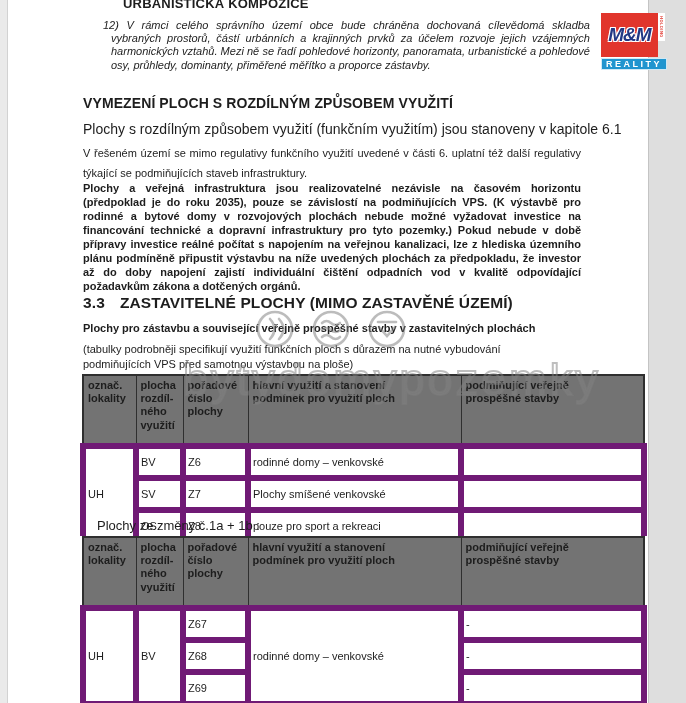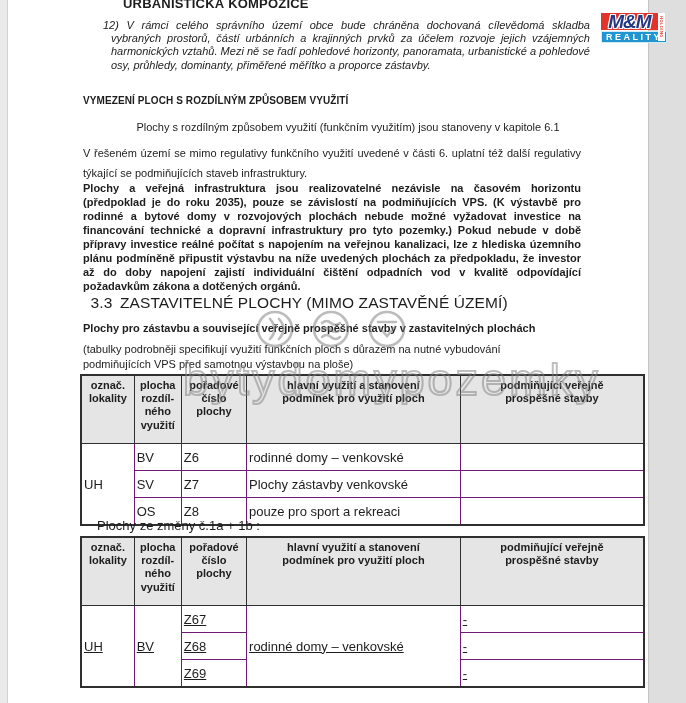--- a/index.html
+++ b/index.html
@@ -7,52 +7,52 @@
     width:686px;height:703px;position:relative;overflow:hidden;
     background:#dedede;
     font-family:"Liberation Sans", sans-serif;
     color:#1d1d1d;
   }
   .edge-left{position:absolute;left:0;top:0;width:7px;height:703px;background:#eaeaea;border-right:1px solid #d2d2d2;}
   .page{position:absolute;left:8px;top:0;width:640px;height:703px;background:#ffffff;border-right:1px solid #c4c4c4;}
   .t{position:absolute;z-index:2;}
   .top-heading{left:123px;top:-4px;font-size:13px;font-weight:bold;letter-spacing:0.2px;white-space:nowrap;}
   .item12{left:103px;top:19px;width:479px;font-size:11px;line-height:13.2px;text-align:justify;padding-left:8px;text-indent:-8px;font-style:italic;}
-  .h1{left:83px;top:95px;font-size:10px;font-weight:bold;white-space:nowrap;letter-spacing:0.1px;}
-  .p-kapitola{left:83px;top:121px;width:530px;font-size:11px;white-space:nowrap;text-align:center;}
+  .h1{left:83px;top:95px;font-size:14px;font-weight:bold;white-space:nowrap;letter-spacing:0.1px;}
+  .p-kapitola{left:83px;top:121px;width:530px;font-size:14px;white-space:nowrap;text-align:center;}
   .p-regulativy{left:83px;top:143px;width:498px;font-size:11px;line-height:20px;text-align:justify;}
   .p-infra{left:83px;top:181px;width:498px;font-size:11px;line-height:14px;text-align:justify;font-weight:bold;}
-  .h2{left:83px;top:294px;font-size:15.5px;font-weight:normal;white-space:nowrap;letter-spacing:0.1px;text-align:center;}
+  .h2{left:83px;top:294px;font-size:15.5px;font-weight:bold;white-space:nowrap;letter-spacing:0.1px;}
   .h2 .num{display:inline-block;width:37px;}
   .p-bold{left:83px;top:322px;font-size:11px;font-weight:bold;white-space:nowrap;}
   .p-note{left:83px;top:342px;width:445px;font-size:11px;line-height:14.5px;}
   .tbl-label{left:97px;top:518px;font-size:13px;white-space:nowrap;}
   table.doc{position:absolute;left:80px;border-collapse:collapse;table-layout:fixed;width:565px;background:#fff;border:2px solid #2f2f2f;z-index:2;}
   .tbl1{top:374px;}
   .tbl2{top:536px;}
   table.doc th{
-    background:#e5e5e5;font-size:11px;font-weight:bold;text-align:center;vertical-align:top;
+    background:#737373;font-size:11px;font-weight:bold;text-align:left;vertical-align:top;
     padding:3px 4px;white-space:pre-line;line-height:13.2px;border:1px solid #2f2f2f;height:61px;
   }
-  table.doc td{font-size:13px;border:1px solid #701a75;padding:2px 2px;height:22px;vertical-align:middle;}
-  .tbl2 td{height:21px;text-decoration:underline;}
+  table.doc td{font-size:11px;border:6px solid #701a75;padding:2px 2px;height:22px;vertical-align:middle;}
+  .tbl2 td{height:21px;}
   td.vtop{vertical-align:top;padding-top:4px;}
   td.vmid{vertical-align:middle;}
   
   .wm{position:absolute;z-index:5;pointer-events:none;}
   .wm-text{
     left:183px;top:357px;font-size:45px;font-weight:normal;letter-spacing:3px;line-height:1;
     color:rgba(255,255,255,0.06);
     -webkit-text-stroke:2px rgba(125,125,125,0.5);
     white-space:nowrap;
   }
   .wm-circles{left:254px;top:309px;}
   
   .logo{position:absolute;left:601px;top:13px;z-index:20;width:66px;}
-  .logo-red{width:57px;height:17px;background:#e1352c;position:relative;display:flex;align-items:center;justify-content:center;}
+  .logo-red{width:57px;height:44px;background:#e1352c;position:relative;display:flex;align-items:center;justify-content:center;}
   .logo-mm{
     font-weight:900;font-style:italic;font-size:19px;color:#233884;letter-spacing:-1px;
     text-shadow:-1px -1px 0 #fff,1px -1px 0 #fff,-1px 1px 0 #fff,1px 1px 0 #fff;
   }
   .logo-holding{
     position:absolute;left:57px;top:0;width:7px;height:28px;background:#ffffff;
     color:#e1352c;font-size:4px;font-weight:bold;writing-mode:vertical-rl;
     display:flex;align-items:center;justify-content:center;letter-spacing:0.5px;overflow:hidden;
   }
   .logo-blue{
@@ -109,21 +109,21 @@
   <tr>
     <td class="vtop" rowspan="3">UH</td>
     <td>BV</td>
     <td>Z6</td>
     <td>rodinné domy – venkovské</td>
     <td></td>
   </tr>
   <tr>
     <td>SV</td>
     <td>Z7</td>
-    <td>Plochy zástavby venkovské</td>
+    <td>Plochy smíšené venkovské</td>
     <td></td>
   </tr>
   <tr>
     <td>OS</td>
     <td>Z8</td>
     <td>pouze pro sport a rekreaci</td>
     <td></td>
   </tr>
 </tbody>
   </table>

